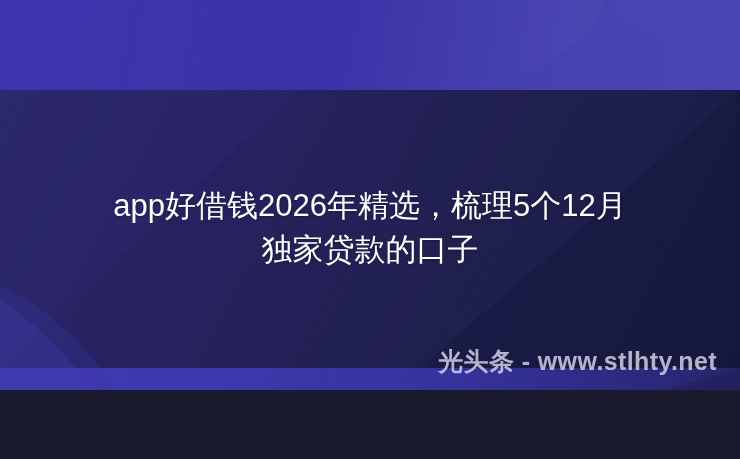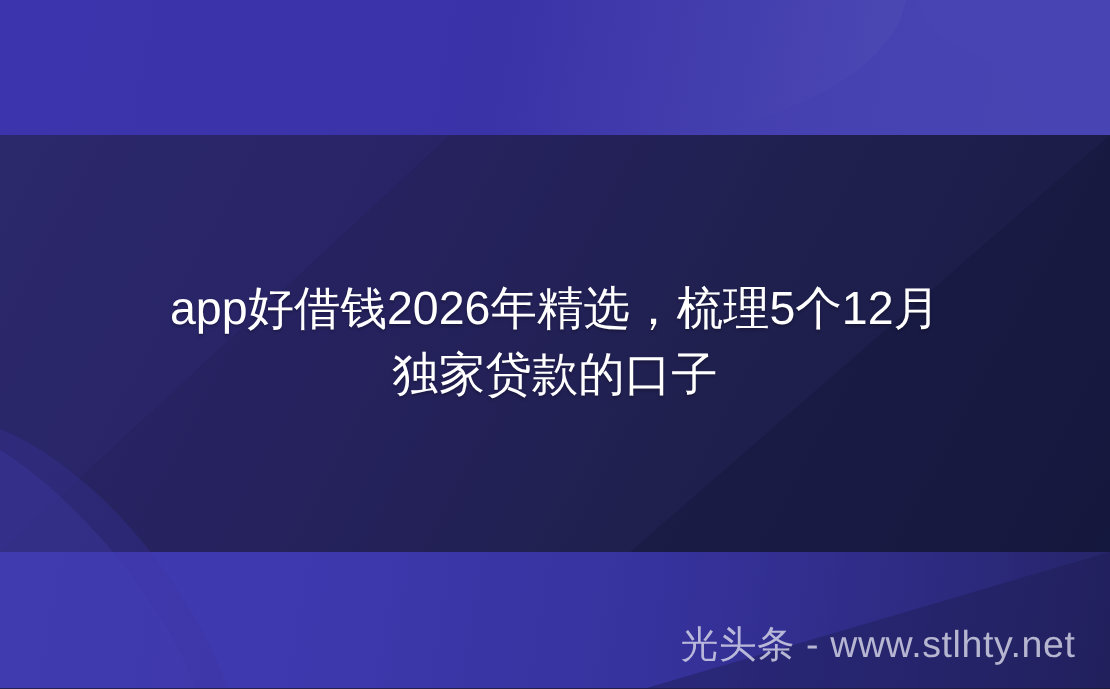--- a/index.html
+++ b/index.html
@@ -4,21 +4,21 @@
 <title>Banner</title>
 <style>
   html, body {
     margin: 0;
     padding: 0;
     background: #1a1a2e;
   }
   #banner {
     position: relative;
     width: 740px;
-    height: 459px;
+    height: 390px;
     overflow: hidden;
     font-family: "Liberation Sans", "DejaVu Sans", sans-serif;
     -webkit-font-smoothing: antialiased;
   }
 
   
   .band {
     position: absolute;
     left: 0;
     width: 100%;
@@ -66,21 +66,21 @@
   }
 
   
   .watermark {
     position: absolute;
     right: 23px;
     bottom: 14px;
     color: rgba(219, 219, 235, 0.80);
     font-size: 25px;
     line-height: 30px;
-    font-weight: 400;
+    font-weight: 700;
     letter-spacing: 0.4px;
     white-space: nowrap;
   }
 </style>
 </head>
 <body>
 
 <div id="banner">
 
   <div class="band band-top"></div>

